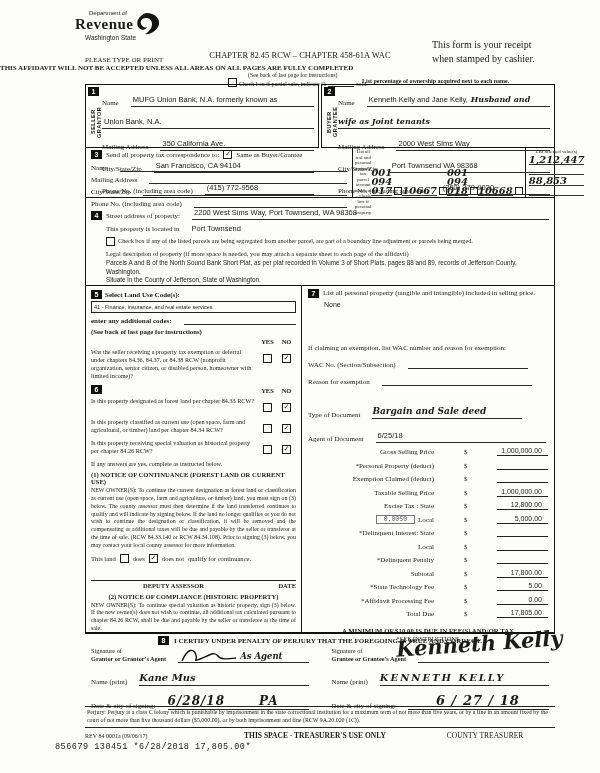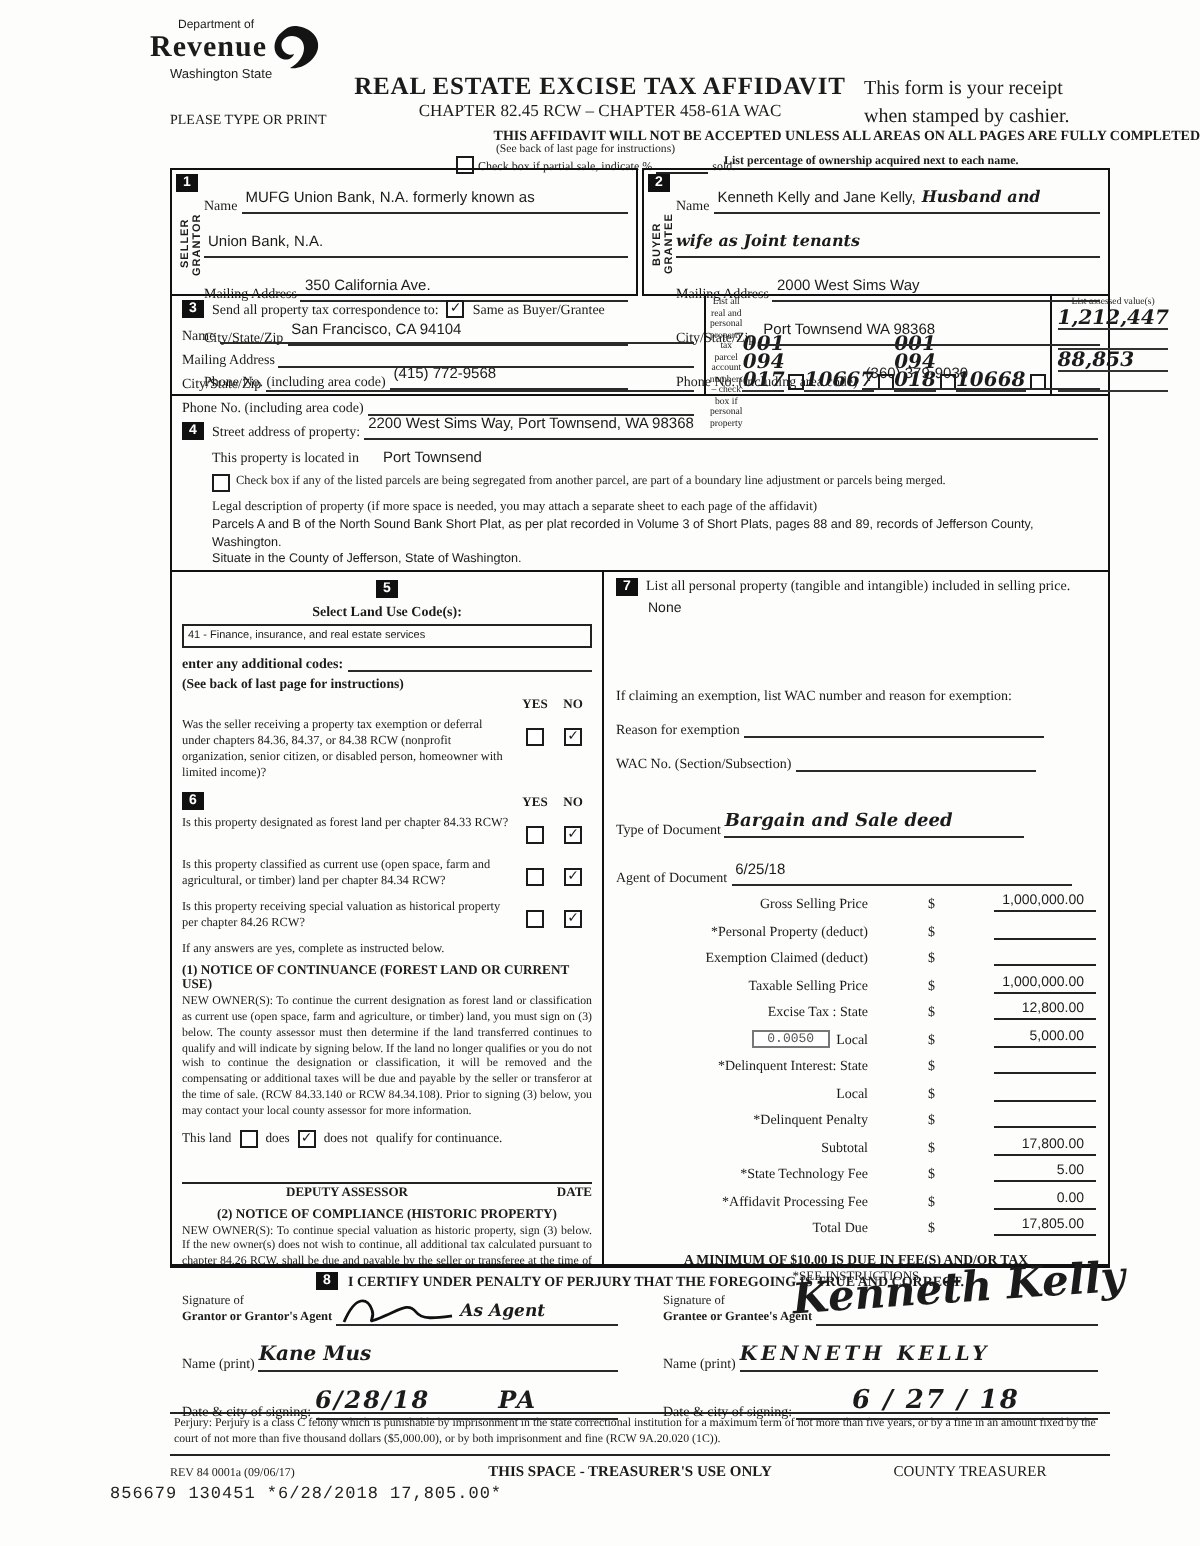--- a/index.html
+++ b/index.html
@@ -10,34 +10,34 @@
   .logo{position:absolute;left:75px;top:10px;display:flex;align-items:flex-start;}
   .logo-text{line-height:1;}
   .dept-small{font:6px "Liberation Sans",sans-serif;margin-left:14px;}
   .dept-name{font:bold 15px "Liberation Serif",serif;letter-spacing:.5px;}
   .dept-sub{font:6.5px "Liberation Sans",sans-serif;margin-left:10px;margin-top:1px;}
   .swirl{margin-left:-2px;margin-top:2px;}
   .title{position:absolute;left:0;right:0;top:36px;text-align:center;font-weight:bold;font-size:12.5px;letter-spacing:.4px;}
   .chapter{position:absolute;left:0;right:0;top:50px;text-align:center;font-size:8.5px;}
   .receipt{position:absolute;left:432px;top:38px;width:120px;font-size:10px;line-height:1.35;}
   .please{position:absolute;left:85px;top:56px;font-size:7px;}
-  .warning{position:absolute;left:0;right:0;top:64px;text-align:right;font-weight:bold;font-size:7px;margin-left:16px;}
+  .warning{position:absolute;left:0;right:0;top:64px;text-align:left;font-weight:bold;font-size:7px;}
   .seeback{position:absolute;left:248px;top:72px;font-size:5.8px;}
   .partialrow{position:absolute;left:228px;top:78px;display:flex;align-items:flex-end;font-size:6px;}
   .partialrow .pu{display:inline-block;width:26px;border-bottom:1px solid #222;margin:0 2px;}
   .ownnote{position:absolute;left:362px;top:78px;font-size:6px;font-weight:bold;}
   
   .form{position:absolute;left:85px;top:84px;width:470px;}
   .badge{display:inline-block;min-width:11px;height:9px;padding:0 1px;background:#101010;color:#fff;
          font:bold 7px/9px "Liberation Sans",sans-serif;text-align:center;flex:none;box-sizing:border-box;}
   .cb{display:inline-block;width:7px;height:7px;border:1px solid #1b1b1b;font-size:7px;line-height:7px;
       text-align:center;vertical-align:middle;flex:none;background:#fff;}
   .frow{display:flex;align-items:flex-end;margin-top:3px;}
   .lbl{font-size:7px;white-space:nowrap;}
-  .fill{flex:1;border-bottom:1px solid #2a2a2a;min-height:8px;margin-left:2px;}
+  .fill{flex:1;border-bottom:1px solid #2a2a2a;min-height:8px;margin-left:12px;}
   .typed{font:7.5px "Liberation Sans",sans-serif;padding-left:2px;white-space:nowrap;}
   .hw{font-family:"DejaVu Serif",serif;font-style:italic;font-weight:bold;}
   .vlabel{writing-mode:vertical-rl;transform:rotate(180deg);font:bold 5.5px/1.1 "Liberation Sans",sans-serif;
           letter-spacing:.5px;text-align:center;}
   
   .parties{display:flex;gap:2px;}
   .party{position:relative;flex:1;border:1.5px solid #111;padding:2px 4px 3px 16px;height:64px;box-sizing:border-box;}
   .party .badge{position:absolute;left:2px;top:2px;}
   .party .vlabel{position:absolute;left:4px;top:14px;height:46px;}
   
@@ -51,21 +51,21 @@
   .prow .hwnum{font-size:10px;line-height:9px;flex:1;border-bottom:1px solid #333;}
   .prow .cb{width:6px;height:6px;margin-left:2px;margin-bottom:1px;}
   .pvrow{flex:1;border-bottom:1px solid #333;font-size:10px;line-height:9px;text-align:left;}
   
   .sec4{border:1.2px solid #111;border-top:none;padding:3px 5px 4px 5px;height:88px;box-sizing:border-box;}
   .legal{font:6.3px "Liberation Sans",sans-serif;line-height:1.35;margin:2px 0 0 4px;}
   
   .cols{display:flex;border:1.2px solid #111;border-top:none;height:347px;box-sizing:border-box;}
   .colL{width:216px;border-right:1px solid #111;padding:3px 5px;box-sizing:border-box;overflow:hidden;}
   .colR{flex:1;padding:3px 6px;box-sizing:border-box;overflow:visible;position:relative;}
-  .sechead{display:flex;align-items:center;gap:3px;margin-top:1px;flex-direction:column;}
+  .sechead{display:flex;align-items:center;gap:3px;margin-top:1px;}
   .bold7{font-size:7px;font-weight:bold;}
   .codebox{border:1px solid #222;font:5.5px "Liberation Sans",sans-serif;padding:2px 2px;margin-top:2px;}
   .ynh{display:flex;justify-content:flex-end;font-weight:bold;font-size:6.5px;margin-top:3px;}
   .ynh span{width:19px;text-align:center;}
   .qrow{display:flex;align-items:flex-start;margin-top:3px;}
   .qtext{flex:1;font-size:6.2px;line-height:1.3;padding-right:2px;}
   .ynk{width:19px;text-align:center;flex:none;}
   .para{font-size:5.9px;line-height:1.32;text-align:justify;margin-top:2px;}
   .ctitle{font-size:6.6px;font-weight:bold;text-align:center;margin-top:4px;}
   .sigline{border-bottom:1px solid #222;height:9px;}
@@ -105,21 +105,20 @@
         <div class="dept-small">Department of</div>
         <div class="dept-name">Revenue</div>
         <div class="dept-sub">Washington State</div>
       </div>
       <span class="swirl">
         <svg width="27" height="25" viewBox="0 0 27 25">
             <path d="M13 1 C20 1 26 6 25 12 C24 18 17 23 11 22 C15 20 18 16 18 12 C18 8 15 6 12 6 C8 6 6 9 7 12 C8 15 11 16 13 15 C12 18 8 19 5 16 C2 13 3 7 7 4 C9 2 11 1 13 1 Z" fill="#141414"></path>
           </svg>
       </span>
     </div>
-    <div class="title">REAL ESTATE EXCISE TAX AFFIDAVIT</div>
     <div class="chapter">CHAPTER 82.45 RCW  –  CHAPTER 458-61A WAC</div>
     <div class="receipt">
       <div>This form is your receipt</div>
       <div>when stamped by cashier.</div>
     </div>
     <div class="please">PLEASE TYPE OR PRINT</div>
     <div class="warning">THIS AFFIDAVIT WILL NOT BE ACCEPTED UNLESS ALL AREAS ON ALL PAGES ARE FULLY COMPLETED</div>
     <div class="seeback">(See back of last page for instructions)</div>
     <div class="partialrow">
       <span class="cb"></span>
@@ -340,26 +339,26 @@
 
       <div class="colR">
         <div style="display:flex;align-items:flex-start;gap:4px;">
           <span class="badge">7</span>
           <span style="font-size:7px;line-height:1.4;flex:1">List all  personal property (tangible and intangible) included in selling price.</span>
         </div>
         <div class="typed" style="margin-left:14px;margin-top:2px;font-size:7px">None</div>
 
         <div style="font-size:7px;margin-top:36px">If claiming an exemption, list WAC number and reason for exemption:</div>
         <div class="frow" style="margin-top:8px">
+          <span class="lbl">WAC No. (Section/Subsection)</span>
+          <span class="fill" style="max-width:120px"></span>
+        </div>
+        <div class="frow" style="margin-top:8px">
           <span class="lbl">Reason for exemption</span>
           <span class="fill" style="max-width:150px"></span>
-        </div>
-        <div class="frow" style="margin-top:8px">
-          <span class="lbl">WAC No. (Section/Subsection)</span>
-          <span class="fill" style="max-width:120px"></span>
         </div>
 
         <div class="frow" style="margin-top:14px">
           <span class="lbl">Type of Document</span>
           <span class="fill" style="max-width:150px"><span class="hw" style="font-size:9px">Bargain and Sale deed</span></span>
         </div>
         <div class="frow" style="margin-top:5px">
           <span class="lbl">Agent of Document</span>
           <span class="fill" style="max-width:170px"><span class="typed">6/25/18</span></span>
         </div>

